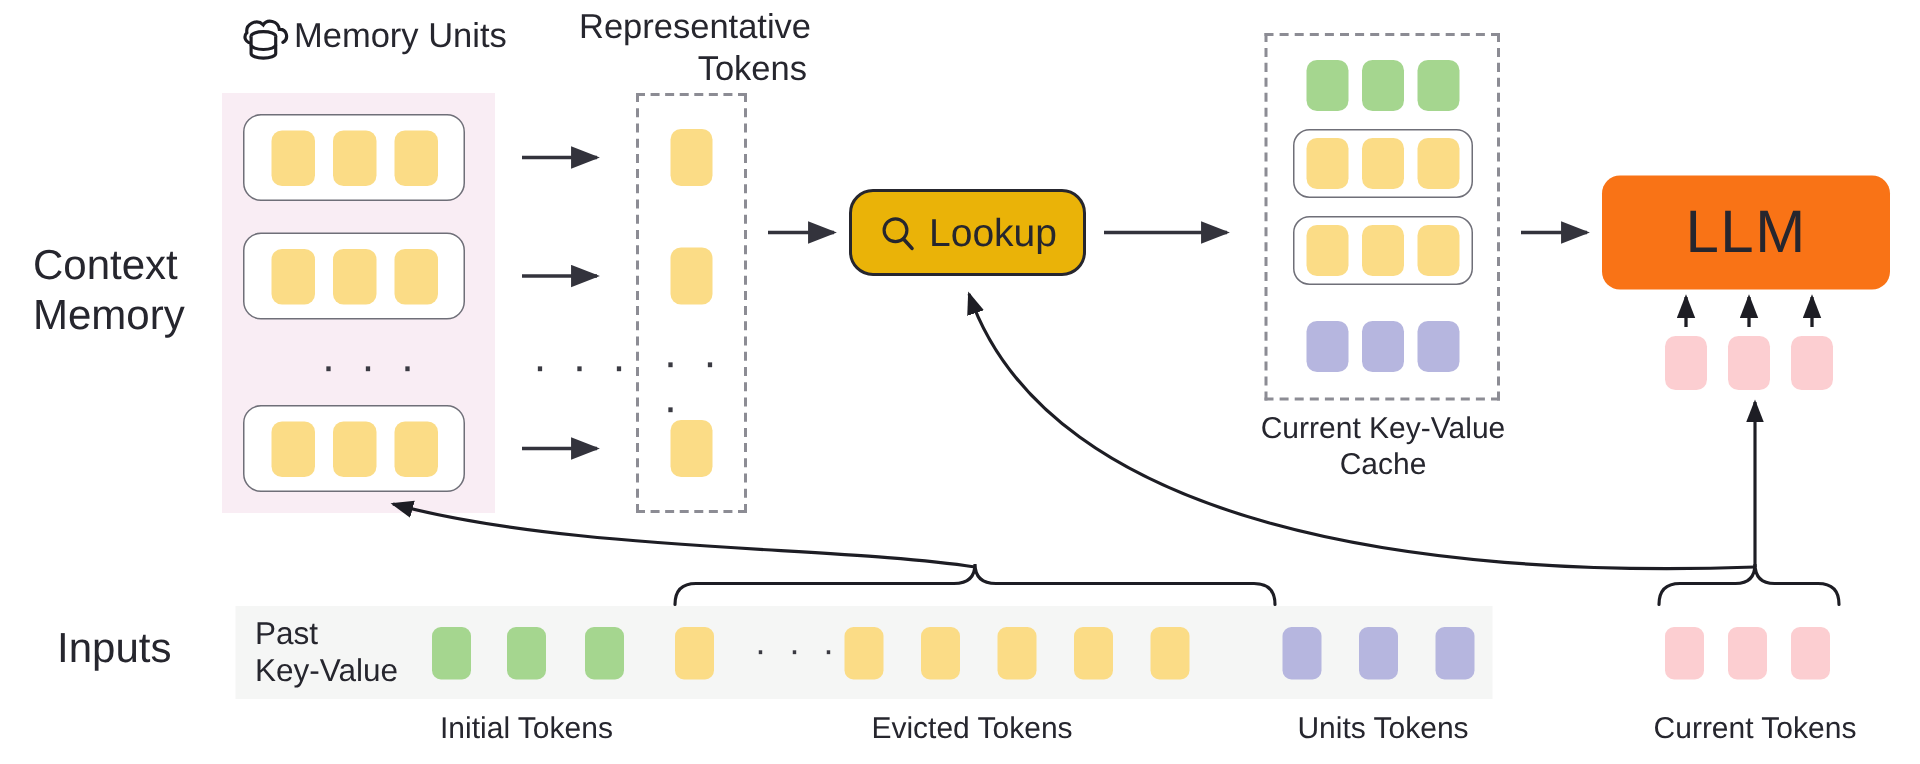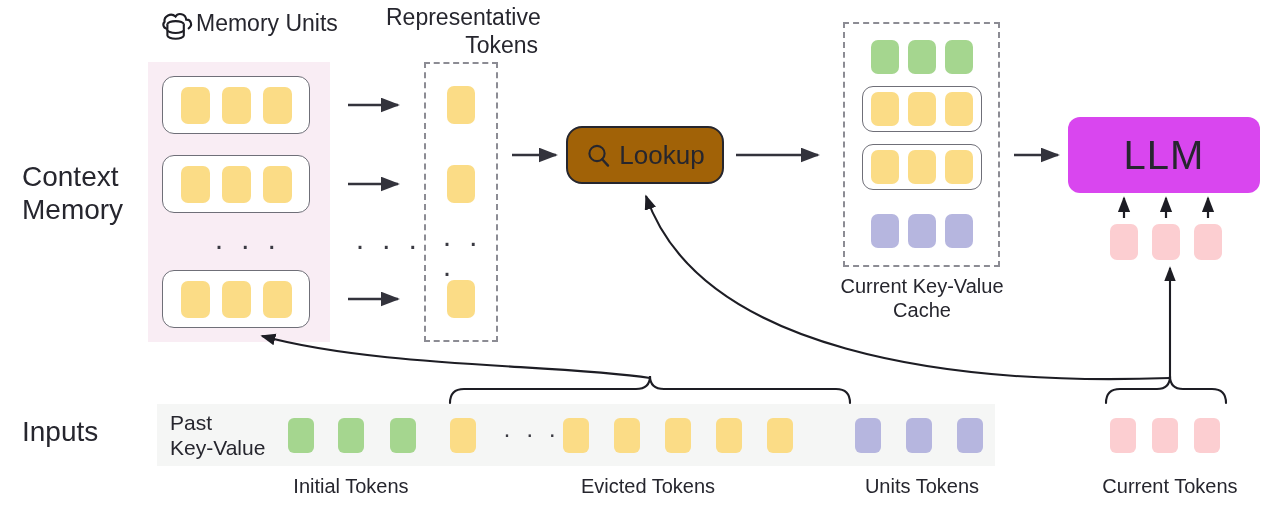--- a/index.html
+++ b/index.html
@@ -24,50 +24,50 @@
   .tok-m{width:29px;height:37px;}
 
   .dots{font-size:30px;letter-spacing:4px;color:#3a3a42;line-height:1;}
 
   
   #rep-box{left:424px;top:62px;width:74px;height:280px;border:2px dashed #8c8c94;box-sizing:border-box;}
   .rep-tok{position:absolute;left:50%;transform:translateX(-50%);width:28px;height:38px;border-radius:7px;background:#fbdc86;}
 
   
   #lookup{left:566px;top:126px;width:158px;height:58px;border:2px solid #26262e;border-radius:16px;
-          background:#a16207;display:flex;align-items:center;justify-content:center;gap:7px;box-sizing:border-box;}
+          background:#eab308;display:flex;align-items:center;justify-content:center;gap:7px;box-sizing:border-box;}
   #lookup .ltext{font-size:26px;color:#26262e;}
 
   
   #kv-box{left:843px;top:22px;width:157px;height:245px;border:2px dashed #8c8c94;box-sizing:border-box;}
   .kv-row{position:absolute;left:0;width:100%;height:46px;display:flex;align-items:center;justify-content:center;gap:9px;}
   .kv-row.boxed .inner{border:1.5px solid #6f6f78;border-radius:11px;background:#fff;
             display:flex;align-items:center;justify-content:center;gap:9px;padding:5px 8px;box-sizing:border-box;}
   .kv-tok{width:28px;height:34px;border-radius:7px;}
 
   
-  #llm{left:1068px;top:117px;width:192px;height:76px;background:#d946ef;border-radius:12px;
+  #llm{left:1068px;top:117px;width:192px;height:76px;background:#f97316;border-radius:12px;
        display:flex;align-items:center;justify-content:center;}
   #llm .t{font-size:40px;color:#26262e;letter-spacing:1px;}
 
   
   #inputs-strip{left:157px;top:404px;width:838px;height:62px;background:#f5f6f5;}
   .strip-tok{position:absolute;top:418px;width:26px;height:35px;border-radius:6px;}
   #pkv-label{left:170px;top:411px;font-size:21px;line-height:1.18;color:#26262e;white-space:pre-line;}
 
   svg.overlay{position:absolute;left:0;top:0;width:1280px;height:509px;pointer-events:none;}
 </style>
 </head>
 <body>
 
 <div id="stage">
 
   <div class="abs lbl" style="left:22px;top:160px;">Context
 Memory</div>
-  <div class="abs lbl" style="left:22px;top:415px;">Inputs</div>
+  <div class="abs lbl" style="left:38px;top:415px;">Inputs</div>
 
   <div class="abs" style="left:160px;top:6px;width:40px;height:40px;">
     <svg viewBox="0 0 40 40" width="40" height="40">
       <path d="M9 23 C3.5 23 2 18.5 4.6 15.8 C3.6 10.2 11 6.2 15.5 10.6 C18 6.4 25.5 7.6 26.2 13.6 C31 13.2 33 19.6 28.6 22.3" fill="none" stroke="#1d1d24" stroke-width="2.1" stroke-linecap="round"></path>
       <ellipse cx="15.6" cy="18.2" rx="8.2" ry="3.1" fill="#fff" stroke="#1d1d24" stroke-width="2.1"></ellipse>
       <path d="M7.4 18.2 v11.4 c0 1.7 3.7 3.1 8.2 3.1 s8.2-1.4 8.2-3.1 V18.2" fill="#fff" stroke="#1d1d24" stroke-width="2.1"></path>
       <path d="M7.4 23.9 c0 1.7 3.7 3.1 8.2 3.1 s8.2-1.4 8.2-3.1" fill="none" stroke="#1d1d24" stroke-width="2.1"></path>
     </svg>
   </div>
   <div class="abs hdr" style="left:196px;top:10px;text-align:left;">Memory Units</div>

